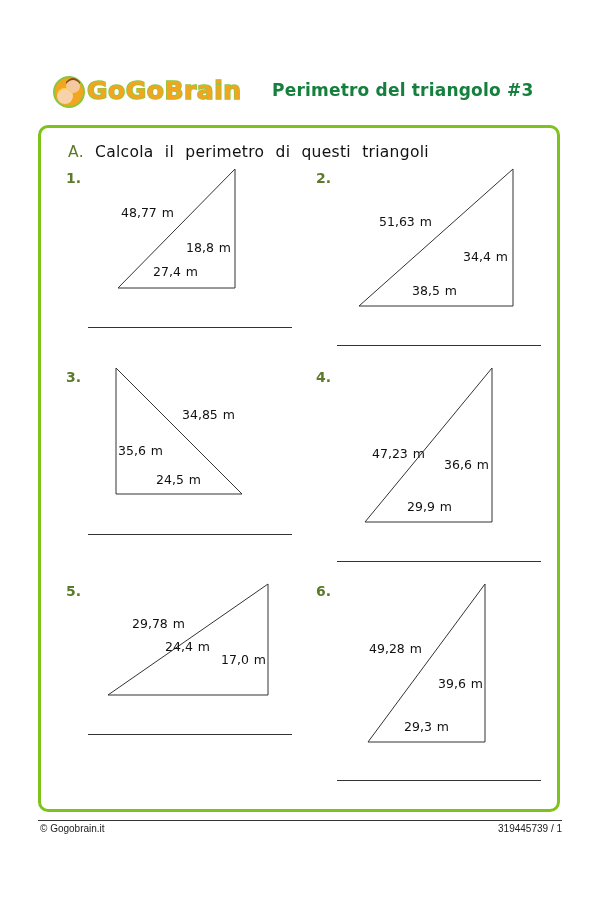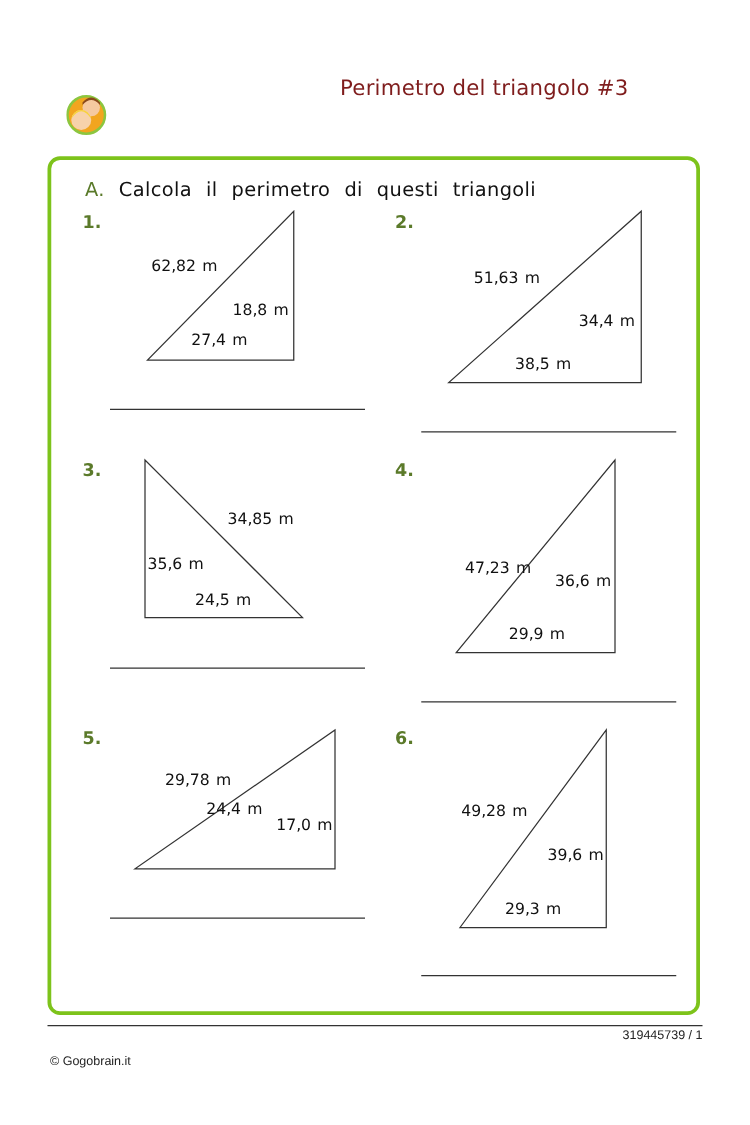--- a/index.html
+++ b/index.html
@@ -3,61 +3,62 @@
   <meta charset="utf-8">
   <style>
     html, body { margin: 0; padding: 0; background: #ffffff; }
     body { width: 600px; height: 900px; position: relative; overflow: hidden;
            font-family: "DejaVu Sans", sans-serif; color: #111; }
     .abs { position: absolute; }
     .logo { left: 53px; top: 75px; width: 180px; height: 36px; }
     .logo-text { position: absolute; left: 34px; top: 1px; font-family: "DejaVu Sans", sans-serif;
                  font-weight: bold; font-size: 25px; color: #f2a51f; letter-spacing: 0.5px;
                  -webkit-text-stroke: 1.6px #8cc63f; paint-order: stroke fill; }
-    .title { left: 272px; top: 61px; font-family: "DejaVu Sans", sans-serif; font-weight: normal;
-             font-size: 17px; color: #7f1d1d; letter-spacing: 0.2px; }
+    .title { left: 272px; top: 80px; font-family: "DejaVu Sans", sans-serif; font-weight: bold;
+             font-size: 17px; color: #15803d; letter-spacing: 0.2px; }
     .frame { left: 38px; top: 125px; width: 516px; height: 681px; border: 3px solid #7dc31b;
              border-radius: 10px; }
     .instr { left: 52px; top: 143px; font-size: 15.5px; color: #111; word-spacing: 6px; letter-spacing: 0.3px; margin-left: 16px; }
     .instr .letter { color: #5a7a2a; font-weight: normal; }
     .num { font-weight: bold; font-size: 14px; color: #5b7a2a; }
     .lbl { font-size: 12.5px; color: #111; white-space: nowrap; }
     .lbl .u { margin-left: 5px; }
     .answer { height: 0; border-top: 1px solid #333; }
     .footer-line { left: 38px; top: 820px; width: 524px; height: 0; border-top: 1px solid #333; }
-    .footer-left { left: 40px; top: 823px; font-family: "Liberation Sans", sans-serif; font-size: 10px; color: #222; margin-top: 21px; }
+    .footer-left { left: 40px; top: 823px; font-family: "Liberation Sans", sans-serif; font-size: 10px; color: #222; }
     .footer-right { right: 38px; top: 823px; font-family: "Liberation Sans", sans-serif; font-size: 10px; color: #222; text-align: right; }
     svg.tri { position: absolute; overflow: visible; }
   </style>
 </head>
 <body>
 
 <div class="abs logo">
   <svg width="34" height="34" viewBox="0 0 34 34" style="position:absolute;left:0;top:0">
     <circle cx="16" cy="17" r="15" fill="#f2a51f" stroke="#8cc63f" stroke-width="2"></circle>
     <circle cx="20" cy="11" r="7" fill="#f5c9a0"></circle>
     <path d="M13 9 Q20 1 27 9 L27 7 Q20 -1 13 7 Z" fill="#8a4a1c"></path>
     <circle cx="12" cy="21" r="8" fill="#f7d2ab"></circle>
     <path d="M4 20 Q12 8 20 20 Q18 13 12 13 Q6 13 4 20 Z" fill="#f7d23c"></path>
   </svg>
+  <span class="logo-text">GoGoBrain</span>
 </div>
 <div class="abs title">Perimetro del triangolo #3</div>
 
 <div class="abs frame"></div>
 
 <div class="abs instr">
   <span class="letter">A.</span>
   <span>Calcola il perimetro di questi triangoli</span>
 </div>
 
 <div class="abs num" style="left:66px;top:170px">1.</div>
 <svg class="tri" style="left:0;top:0" width="600" height="900">
   <polygon points="118,288 235,288 235,169" fill="none" stroke="#333" stroke-width="1"></polygon>
 </svg>
-<div class="abs lbl" style="left:121px;top:205px"><span>62,82</span><span class="u">m</span></div>
+<div class="abs lbl" style="left:121px;top:205px"><span>48,77</span><span class="u">m</span></div>
 <div class="abs lbl" style="left:186px;top:240px"><span>18,8</span><span class="u">m</span></div>
 <div class="abs lbl" style="left:153px;top:264px"><span>27,4</span><span class="u">m</span></div>
 <div class="abs answer" style="left:88px;top:327px;width:204px"></div>
 
 <div class="abs num" style="left:316px;top:170px">2.</div>
 <svg class="tri" style="left:0;top:0" width="600" height="900">
   <polygon points="359,306 513,306 513,169" fill="none" stroke="#333" stroke-width="1"></polygon>
 </svg>
 <div class="abs lbl" style="left:379px;top:214px"><span>51,63</span><span class="u">m</span></div>
 <div class="abs lbl" style="left:463px;top:249px"><span>34,4</span><span class="u">m</span></div>

